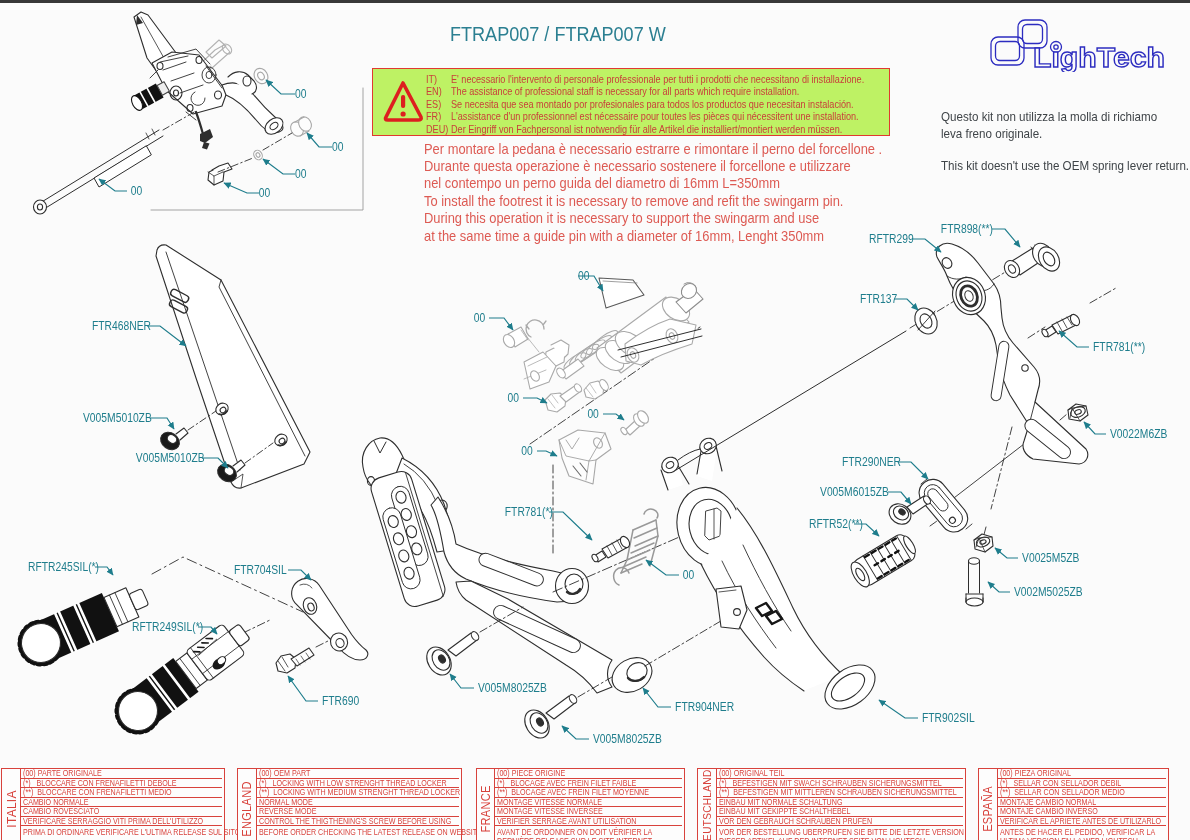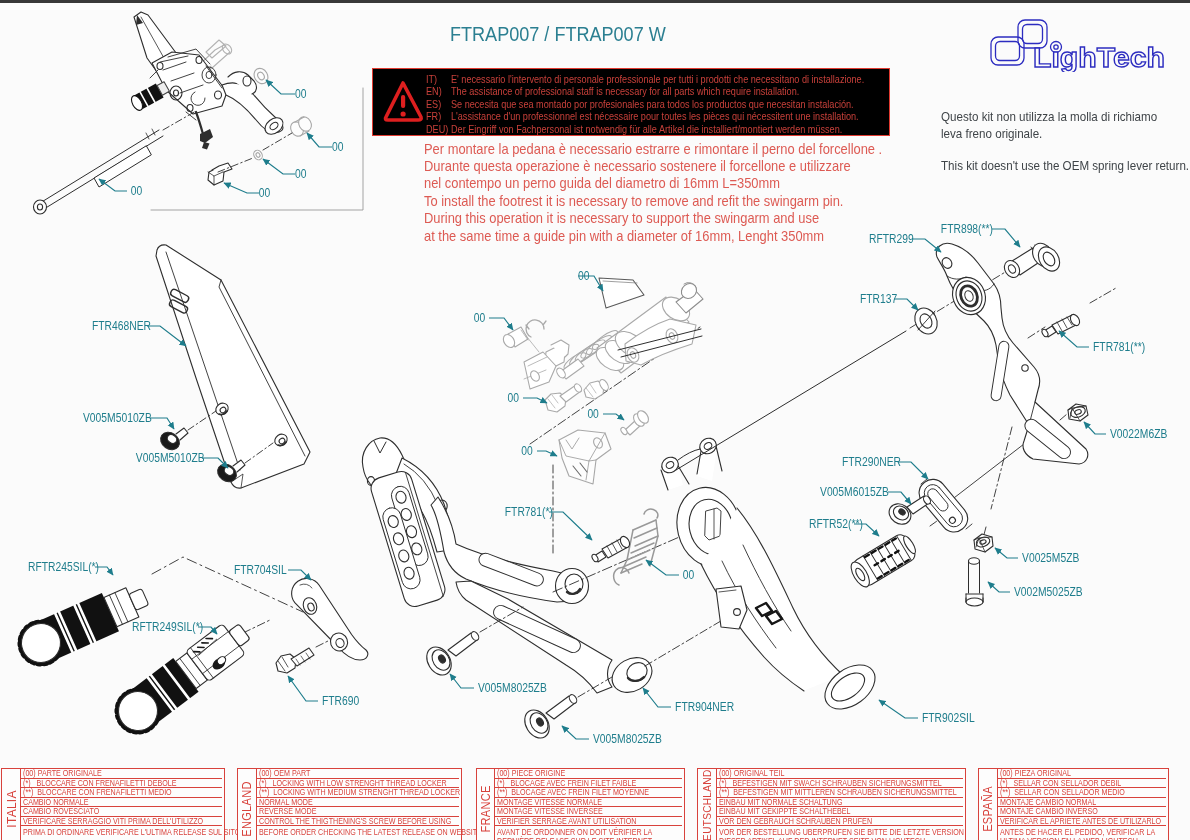--- a/index.html
+++ b/index.html
@@ -1,21 +1,21 @@
 <!DOCTYPE html>
 <html><head>
 <meta charset="utf-8">
 <style>
 html,body{margin:0;padding:0;}
 body{width:1190px;height:840px;background:#fbfbfb;font-family:"Liberation Sans",sans-serif;position:relative;overflow:hidden;}
 .cond{transform:scaleX(0.86);transform-origin:0 50%;white-space:nowrap;}
 .sc{display:inline-block;transform:scaleX(0.86);transform-origin:0 50%;white-space:nowrap;}
 #topbar{position:absolute;left:0;top:0;width:1190px;height:3px;background:#383838;}
 #title{position:absolute;left:450px;top:22px;width:400px;font-size:21px;color:#2b7f91;}
-#warnbox{position:absolute;left:372px;top:68px;width:516px;height:66px;border:1.6px solid #e03a30;background:#000000;}
+#warnbox{position:absolute;left:372px;top:68px;width:516px;height:66px;border:1.6px solid #e03a30;background:#bef264;}
 .wl{position:absolute;font-size:10.6px;color:#c8403a;}
 #redpara{position:absolute;left:424px;top:139.5px;font-size:15px;color:#dd5a53;line-height:17.45px;}
 #blacktext{position:absolute;left:941px;top:106px;font-size:13.5px;color:#3f4448;line-height:21px;}
 
 .tbl{position:absolute;top:768px;height:80px;border:1.2px solid #d8423c;background:#fdfdfd;}
 .tbl .lab{position:absolute;left:0;top:0;bottom:0;border-right:1.2px solid #d8423c;color:#d8423c;}
 .tbl .lab span{position:absolute;left:50%;top:50%;transform:translate(-50%,-50%) rotate(-90deg) scale(0.92,1);white-space:nowrap;font-size:13px;letter-spacing:0.3px;}
 .tbl .rows{position:absolute;top:0;right:0;bottom:0;}
 .tbl .r{border-bottom:1.1px solid #d8423c;height:8.5px;font-size:8.3px;color:#d8423c;overflow:visible;padding-left:2px;line-height:9.2px;}
 .tbl .r2{height:22px;font-size:8.3px;color:#d8423c;padding-left:2px;line-height:9.4px;padding-top:2px;}

